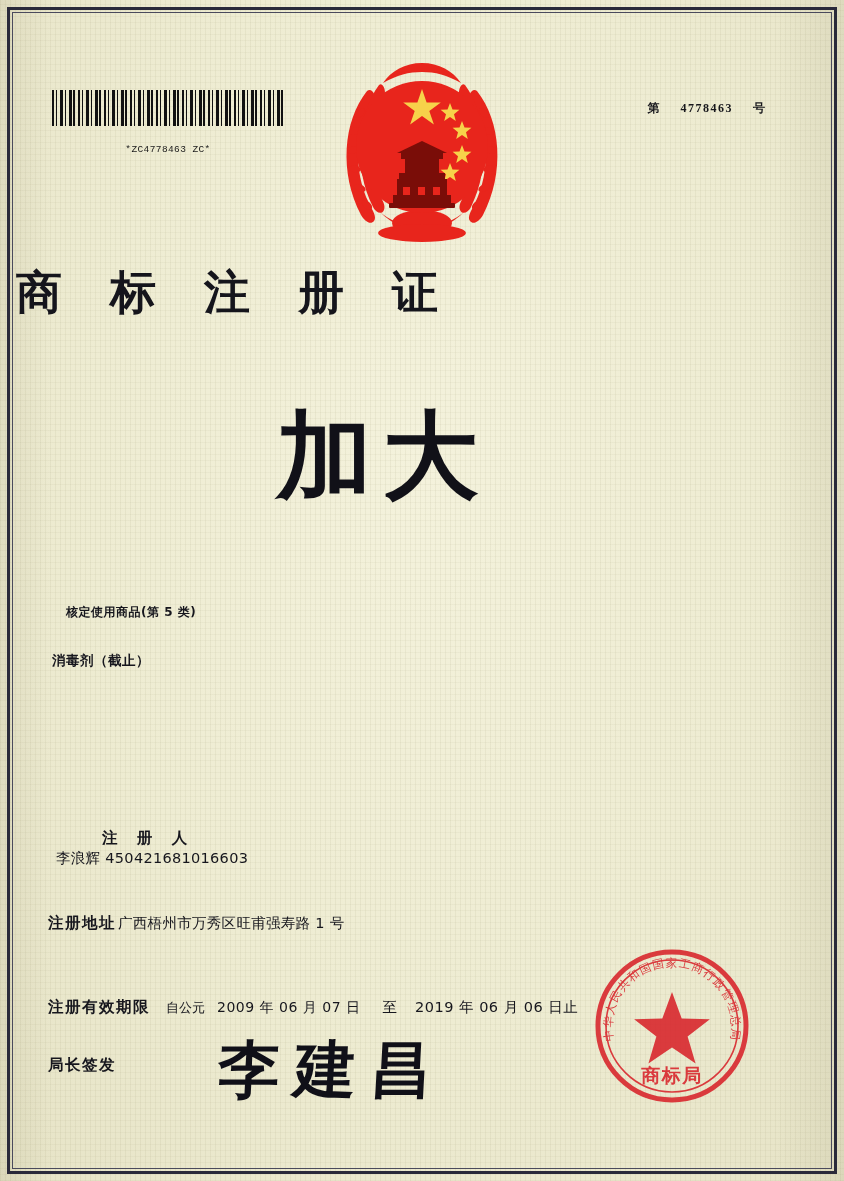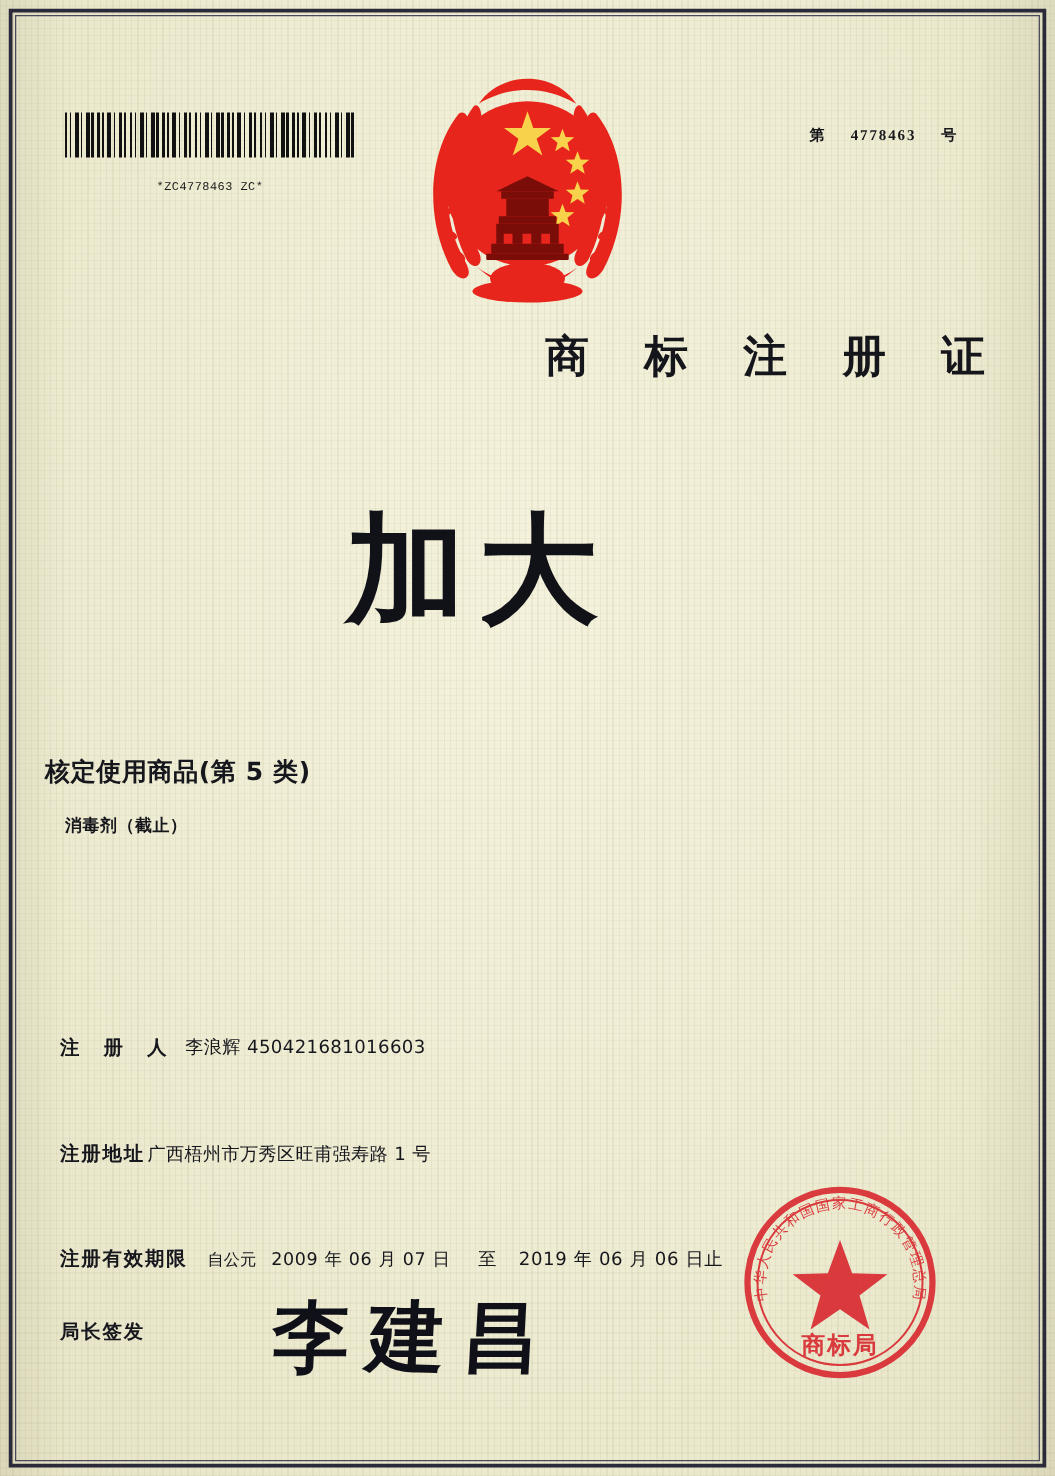--- a/index.html
+++ b/index.html
@@ -111,23 +111,23 @@
     height: 195px;
   }
   #emblem svg { display: block; width: 190px; height: 195px; }
 
   
   #doc-title {
     position: absolute;
     top: 262px;
     left: 0;
     width: 804px;
-    text-align: right;
+    text-align: left;
     font-family: "DejaVu Serif", "Liberation Serif", serif;
-    font-size: 35px;
+    font-size: 46px;
     font-weight: 700;
     letter-spacing: 16px;
     color: #15151c;
     text-indent: 16px;
   }
 
   
   #trademark-name {
     position: absolute;
     top: 404px;
@@ -151,39 +151,40 @@
   }
   .field-label {
     font-weight: 700;
     font-size: 15.5px;
   }
   .field-value {
     font-size: 14.5px;
   }
 
   #goods-heading {
-    left: 36px;
+    left: 66px;
     top: 604px;
     font-weight: 700;
-    font-size: 20px;
+    font-size: 12px;
     letter-spacing: 0.5px;
   }
   #goods-list {
     left: 52px;
     top: 652px;
     font-size: 13.5px;
     letter-spacing: 0.5px;
     font-weight: bold;
   }
 
   #registrant-row {
     left: 48px;
     top: 828px;
     display: flex;
-    align-items: flex-start;
+    align-items: center;
+    flex-direction: column;
   }
   #registrant-row .field-label { letter-spacing: 7px; }
   #registrant-row .field-value { margin-left: 8px; letter-spacing: 0.3px; }
 
   #address-row {
     left: 48px;
     top: 913px;
     display: flex;
     align-items: baseline;
   }

